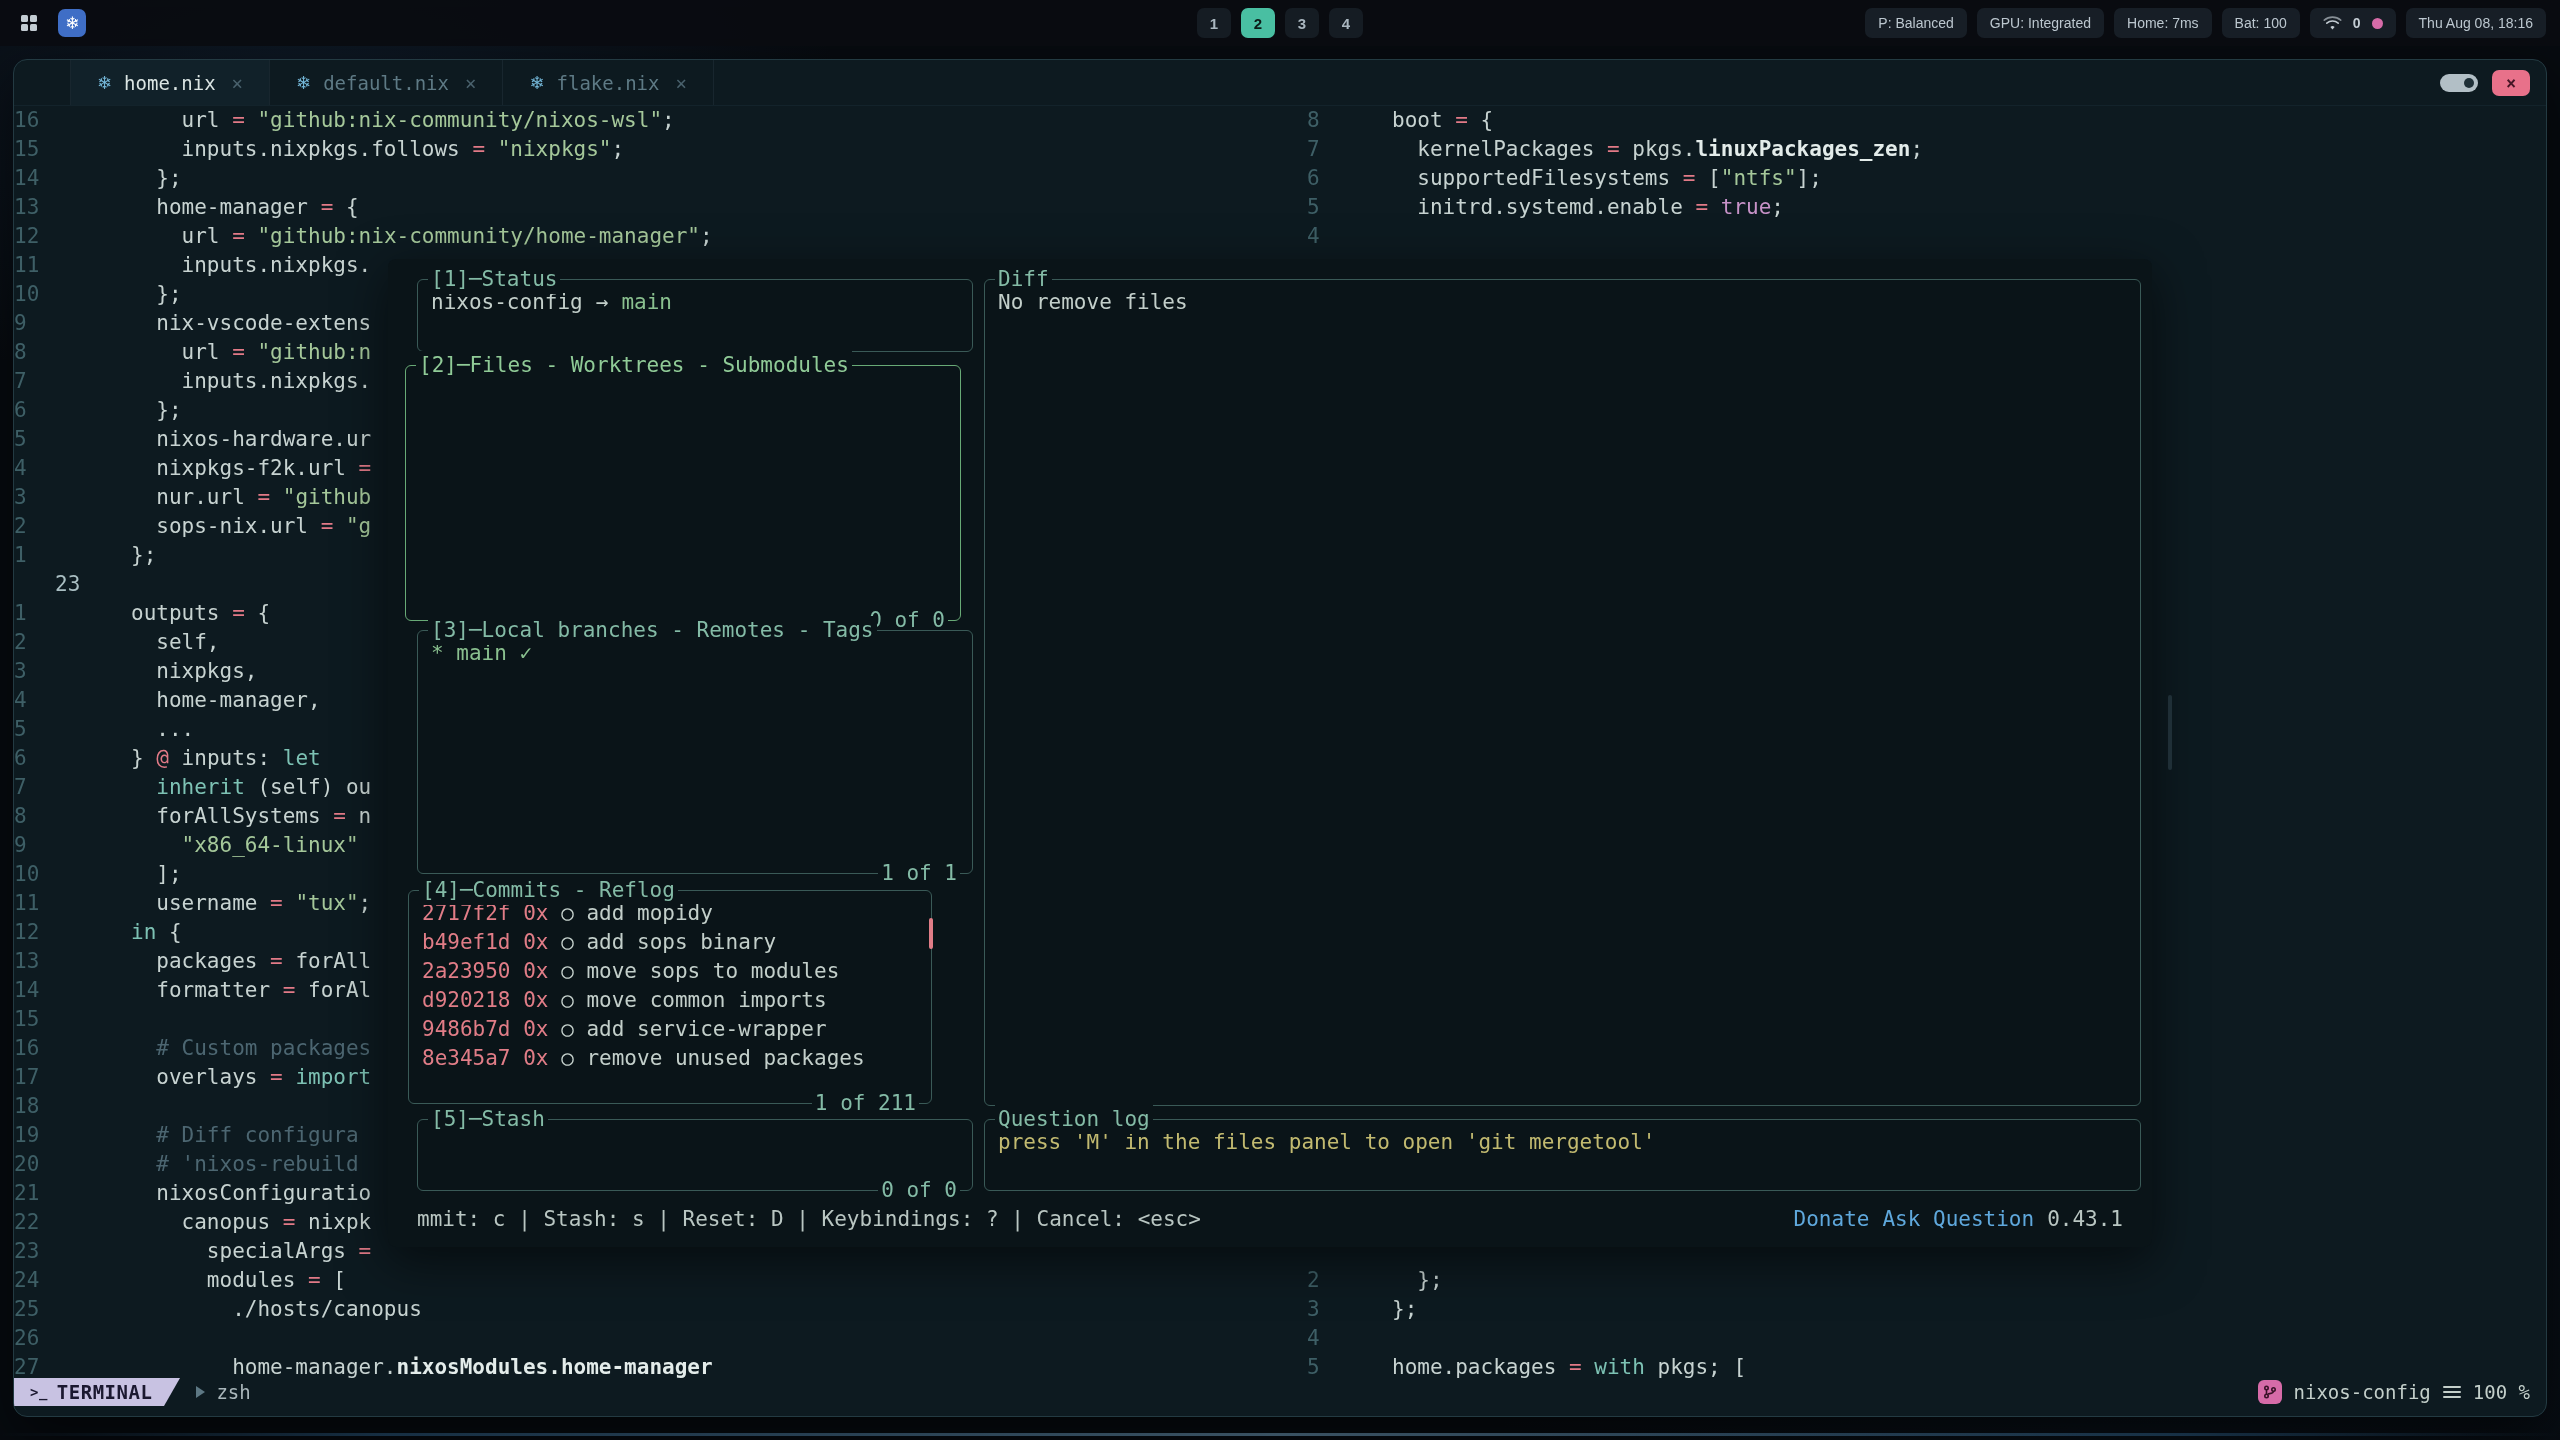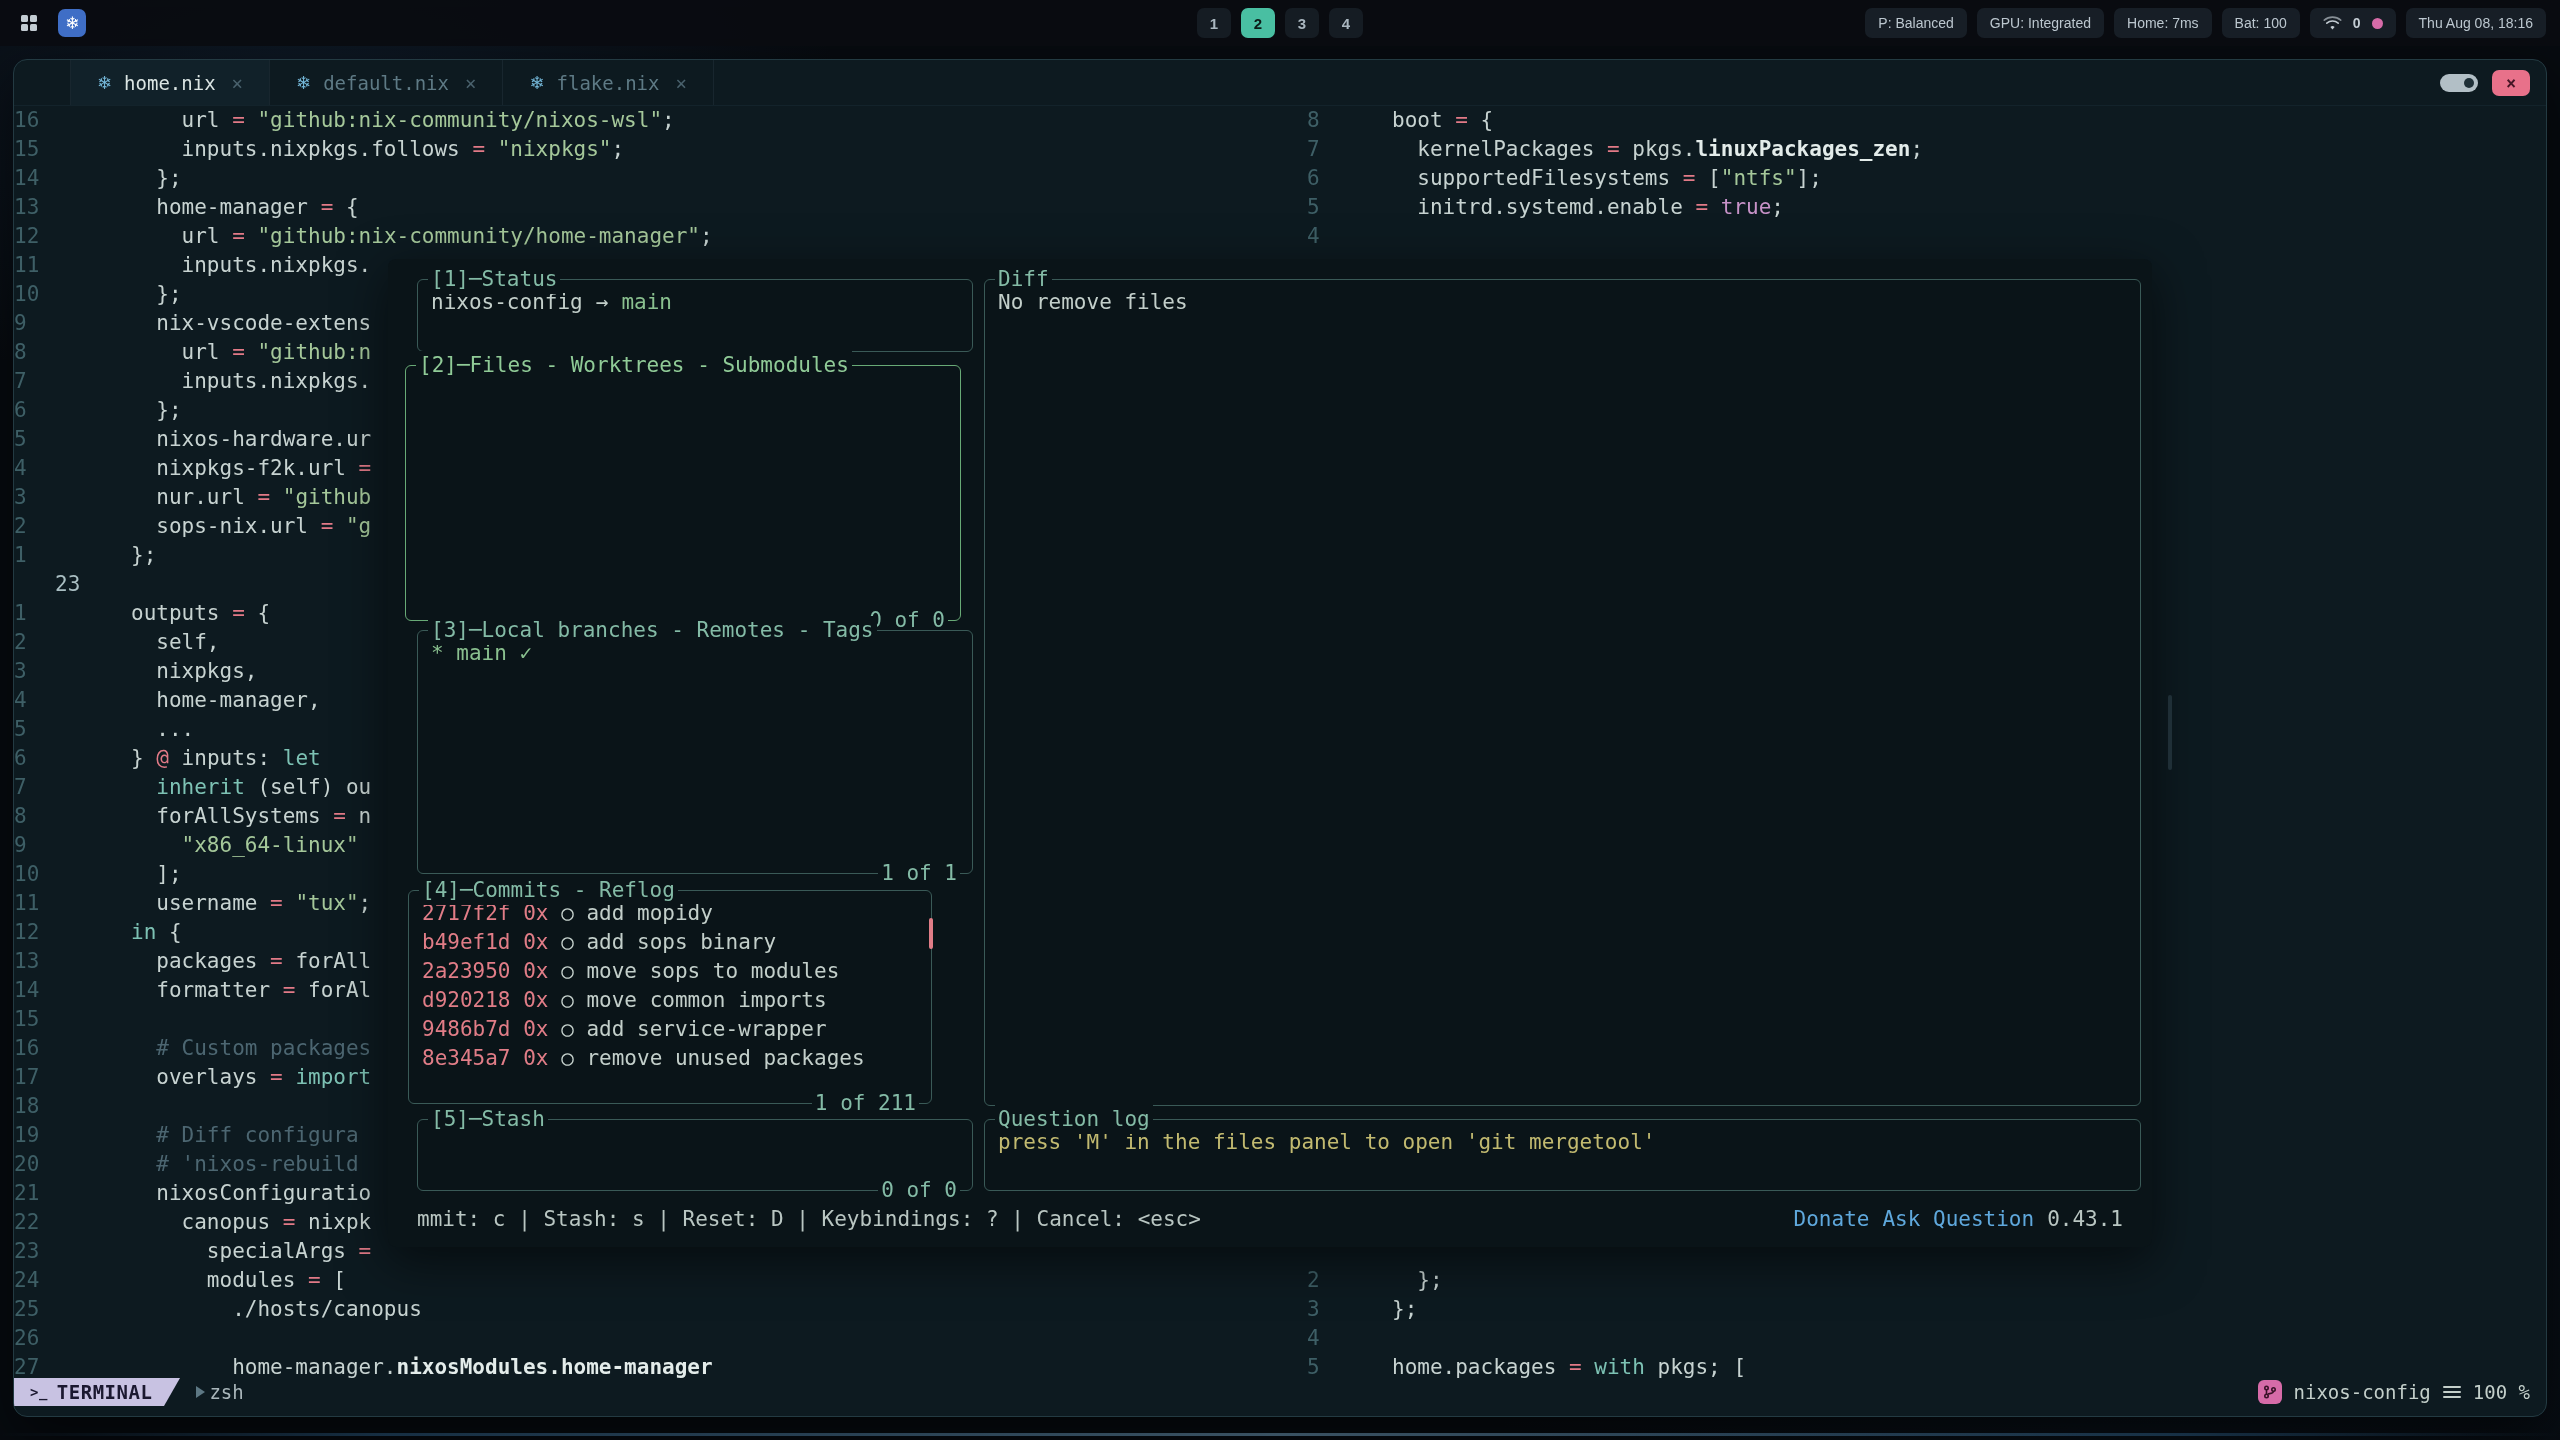--- a/index.html
+++ b/index.html
@@ -102,21 +102,21 @@
   .lg-links{display:flex;gap:13px;align-items:center}
   .lg-link{color:var(--link);cursor:pointer}
 
   
   .statusline{position:absolute;left:0;right:0;bottom:10px;height:28px;display:flex;align-items:center;
     font:19px "DejaVu Sans Mono",monospace}
   .mode-badge{display:flex;align-items:center;gap:9px;height:28px;background:var(--mode-badge);
     color:#1b1830;font-weight:700;padding:0 12px 0 16px;letter-spacing:.5px}
   .mode-arrow{width:0;height:0;border-top:28px solid var(--mode-badge);border-right:16px solid transparent}
   .term-glyph{font-size:14px;font-weight:700}
-  .shell-seg{display:flex;align-items:center;gap:4px;margin-left:16px;color:#a9b6ba}
+  .shell-seg{display:flex;align-items:center;gap:11px;margin-left:16px;color:#a9b6ba}
   .prompt-arrow{width:0;height:0;border-left:9px solid #5d7884;border-top:6px solid transparent;border-bottom:6px solid transparent}
   .sl-right{margin-left:auto;display:flex;align-items:center;gap:12px;padding-right:16px;color:#c3cfca}
   .git-badge{width:24px;height:24px;border-radius:6px;background:var(--pink);
     display:flex;align-items:center;justify-content:center}
 </style>
 </head>
 <body>
 
 <div class="topbar">
   <div class="tb-left">

